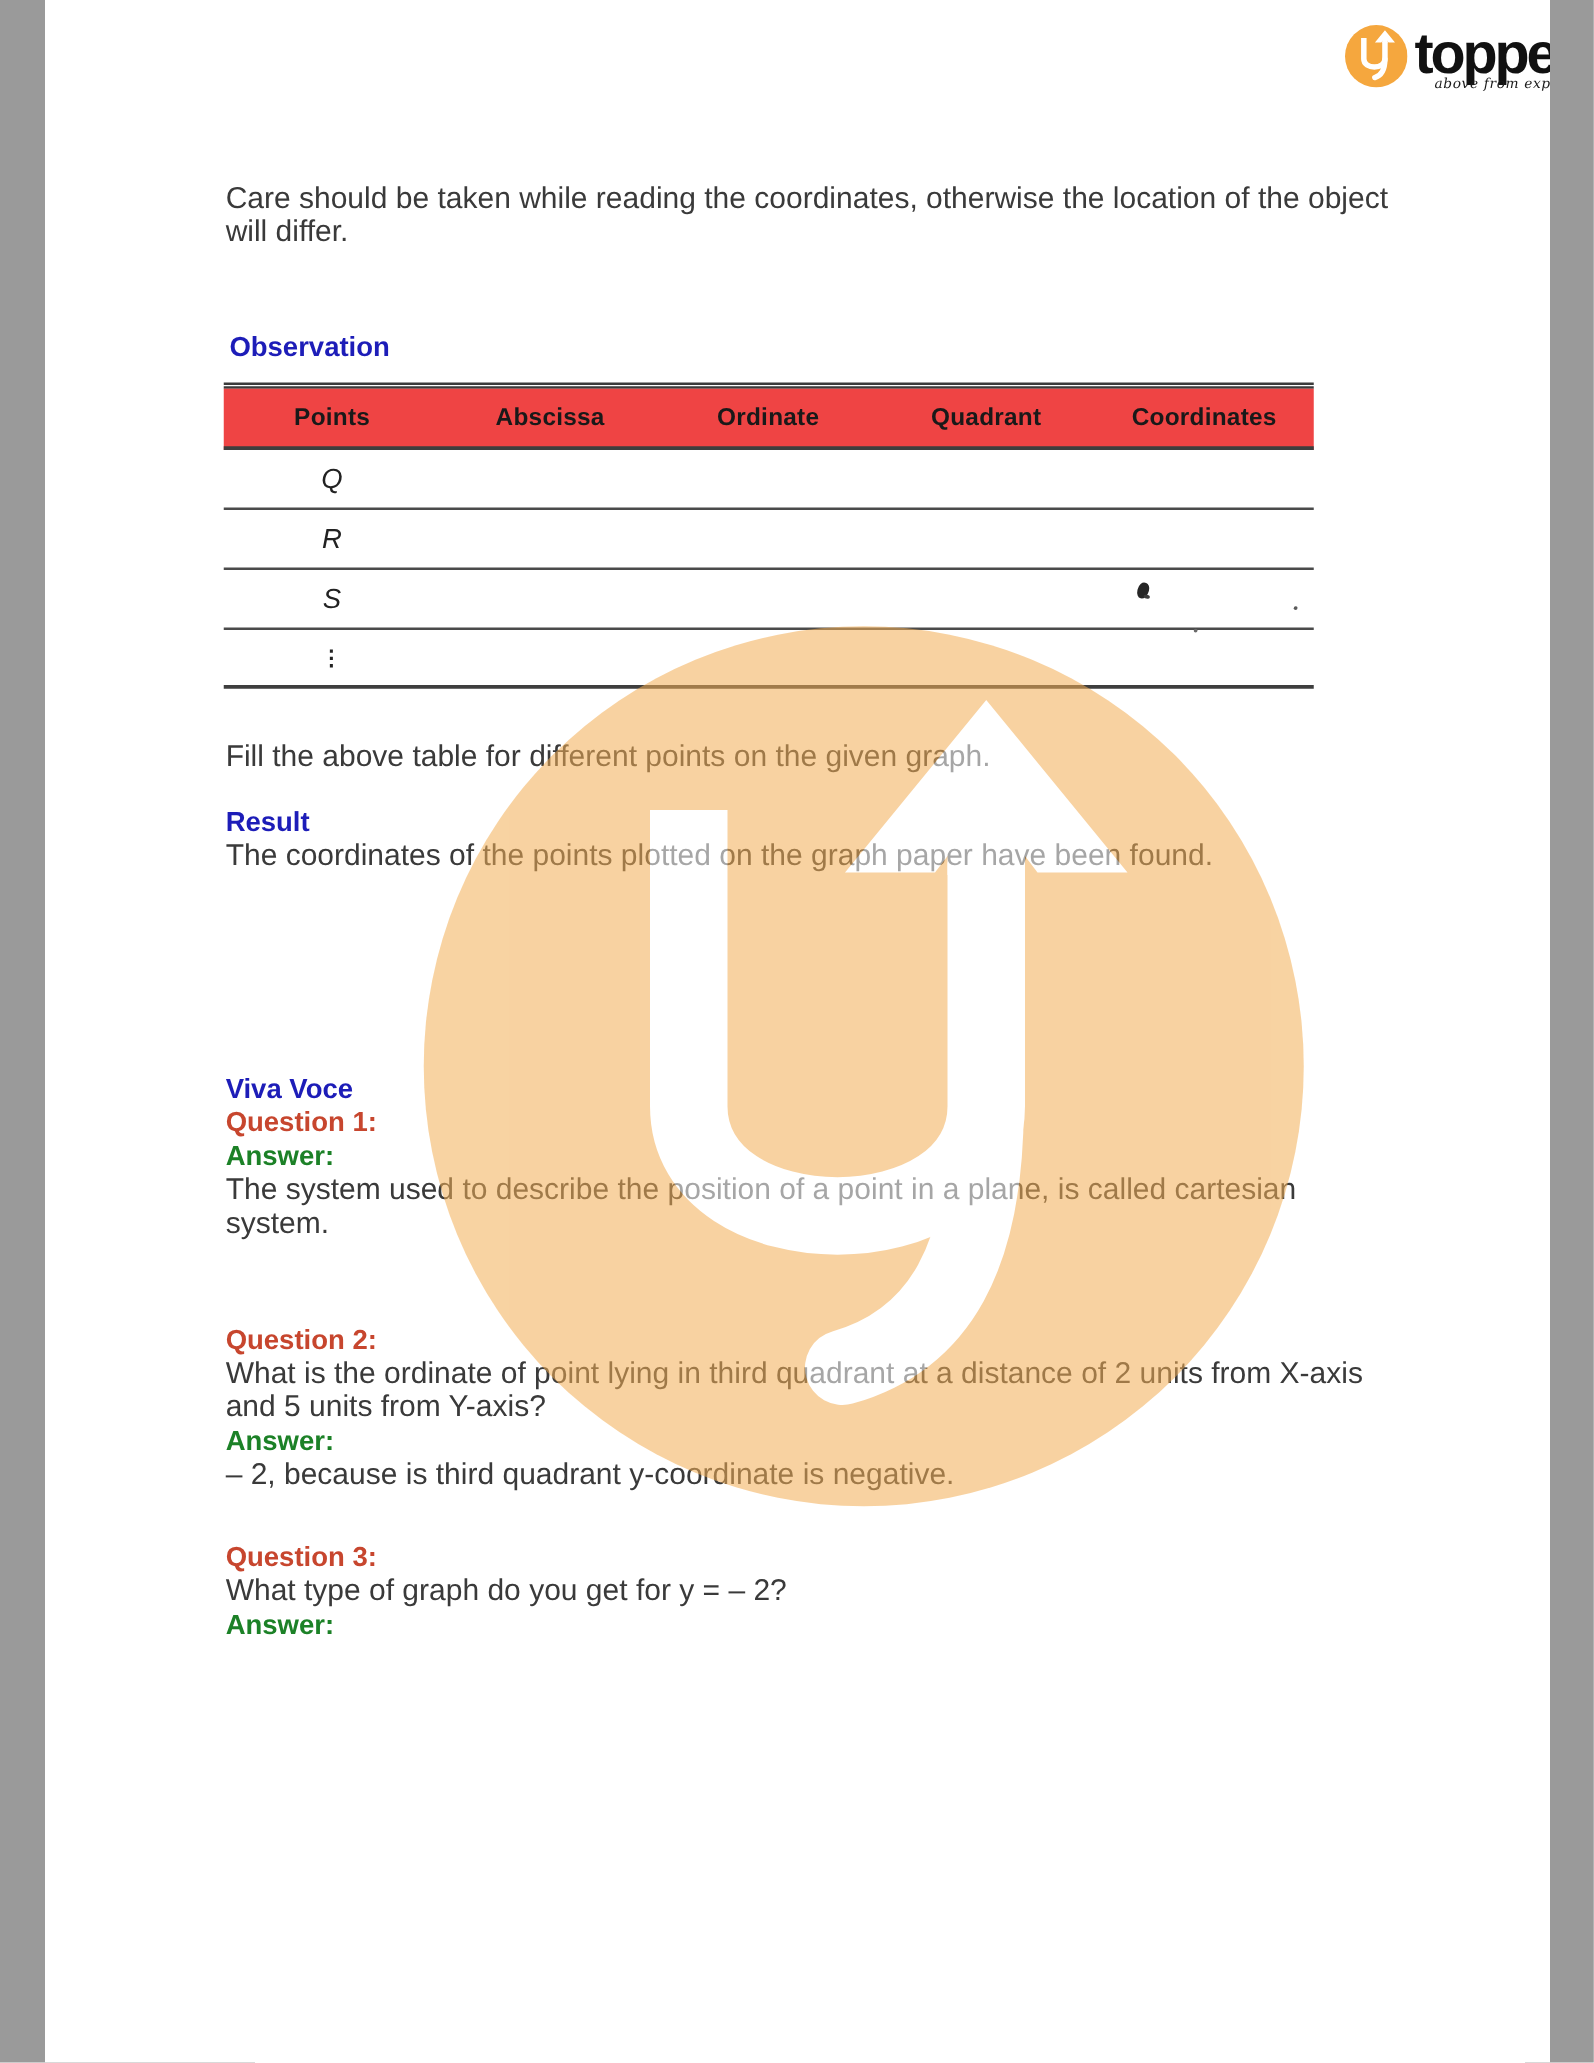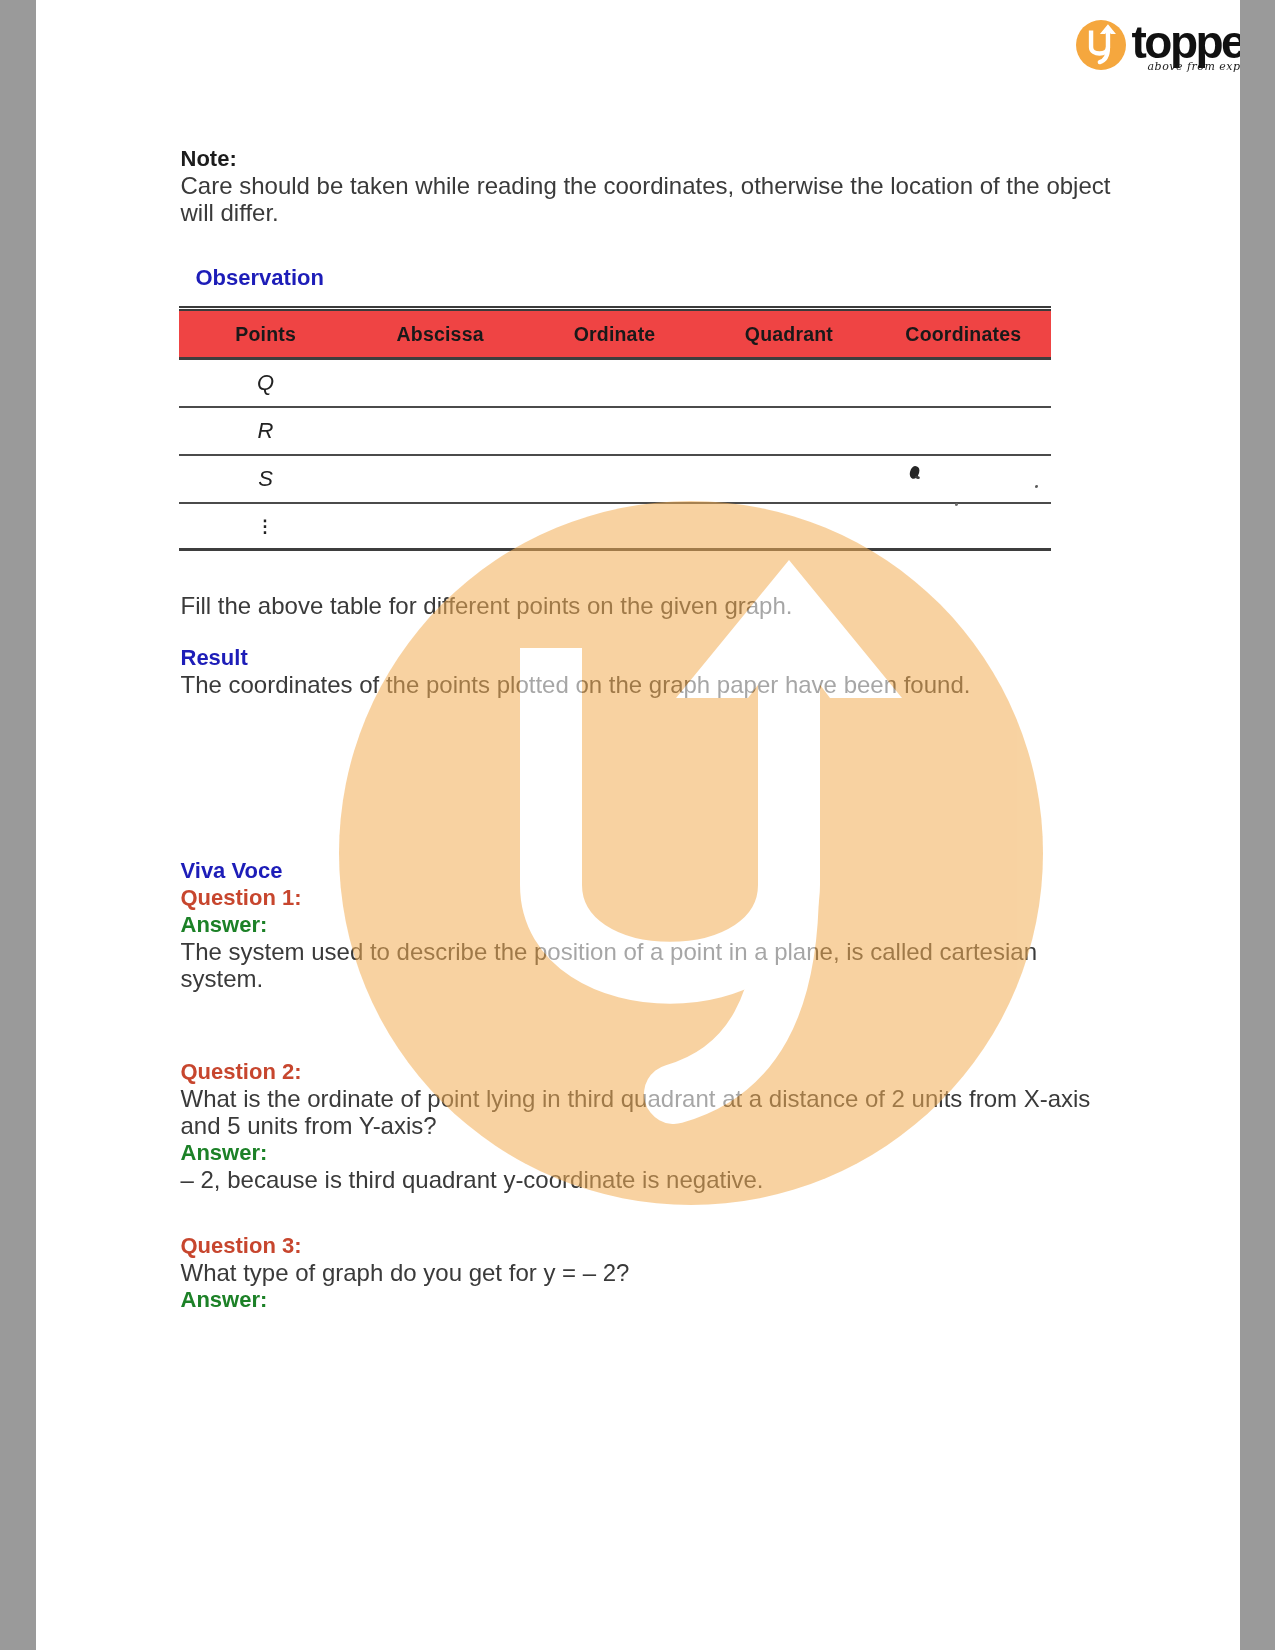--- a/index.html
+++ b/index.html
@@ -86,26 +86,25 @@
     <div class="brand-wrap">
       <div class="brand-line">
         <span class="brand-text">topper</span>
         <span class="reg-mark">®</span>
       </div>
       <div class="tagline">above from experts</div>
     </div>
   </div>
 
   <div class="abs" style="left:145px;top:145px;width:940px">
-    <div class="heading black-h">Note:</div>
     <div class="body-text">Care should be taken while reading the coordinates, otherwise the location of the object
 will differ.</div>
   </div>
 
-  <div class="abs heading blue" style="left:160px;top:264px">Observation</div>
+  <div class="abs heading blue" style="left:148px;top:264px">Observation</div>
 
   <div class="obs-table">
     <div class="thead">
       <div class="hcell">Points</div>
       <div class="hcell">Abscissa</div>
       <div class="hcell">Ordinate</div>
       <div class="hcell">Quadrant</div>
       <div class="hcell">Coordinates</div>
     </div>
     <div class="trow">

